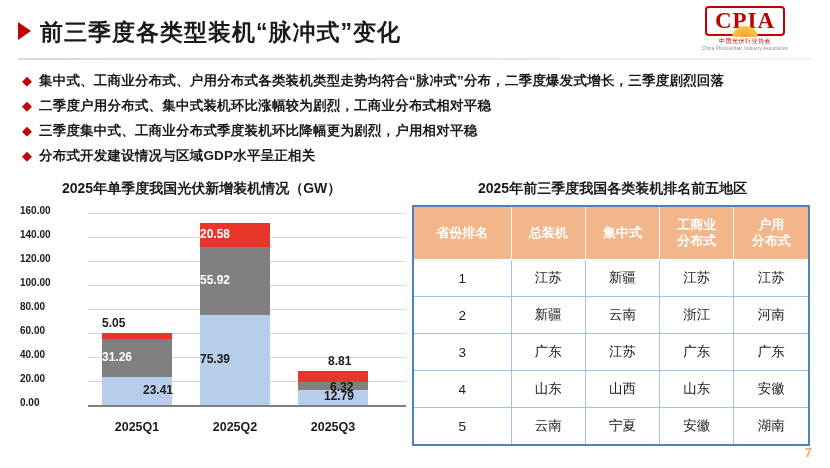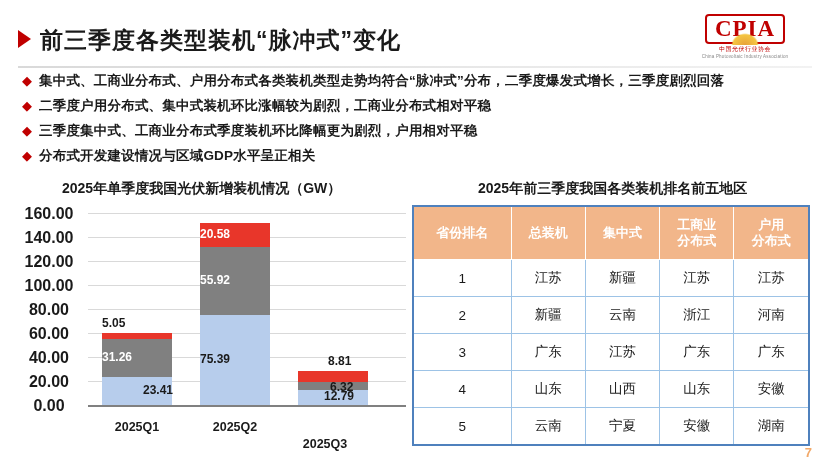--- a/index.html
+++ b/index.html
@@ -5,21 +5,21 @@
   html, body { margin:0; padding:0; }
   body {
     width:830px; height:468px;
     background:#ffffff;
     font-family:"Liberation Sans", sans-serif;
     position:relative;
     overflow:hidden;
   }
   
   .header {
-    position:absolute; left:0; top:8px; width:814px; height:62px;
+    position:absolute; left:0; top:0; width:814px; height:62px;
   }
   .title-marker {
     position:absolute; left:18px; top:22px;
     width:0; height:0;
     border-top:9px solid transparent;
     border-bottom:9px solid transparent;
     border-left:13px solid #c00000;
   }
   .page-title {
     position:absolute; left:40px; top:17px;
@@ -71,22 +71,22 @@
   }
   
   .chart-title {
     position:absolute; left:62px; top:180px;
     font-size:14px; font-weight:bold; color:#1a1a1a;
   }
   .chart-area {
     position:absolute; left:20px; top:205px; width:390px; height:230px;
   }
   .ylabel {
-    position:absolute; right:0; font-size:16px; font-weight:bold; color:#1a1a1a;
-    text-align:center; width:58px;
+    position:absolute; right:0; font-size:10px; font-weight:bold; color:#1a1a1a;
+    text-align:left; width:58px;
   }
   .gridline {
     position:absolute; left:68px; width:318px; height:1px; background:#d9d9d9;
   }
   .axis-x {
     position:absolute; left:68px; width:318px; height:1.5px; background:#808080;
   }
   .bar { position:absolute; }
   .seg-c { background:#b7cdec; }      
   .seg-i { background:#808080; }      
@@ -212,21 +212,21 @@
       <div class="bar seg-c" style="left: 278px; top: 184.652px; width: 70px; height: 15.348px;"></div>
       <div class="bar-lbl" style="width: 70px; left: 278px; top: 184.326px; color: rgb(26, 26, 26); font-weight: bold; margin-left: 26px;">12.79</div>
       <div class="bar seg-i" style="left: 278px; top: 177.068px; width: 70px; height: 7.584px;"></div>
       <div class="bar-lbl" style="width: 70px; left: 310px; top: 175.068px; color: rgb(26, 26, 26);">6.32</div>
       <div class="bar seg-h" style="left: 278px; top: 166.496px; width: 70px; height: 10.572px;"></div>
       <div class="bar-lbl" style="width: 70px; left: 308px; top: 149.496px; color: rgb(26, 26, 26);">8.81</div>
     </div>
   <div id="xaxis">
       <div class="xtick" style="left: 72px; width: 90px;">2025Q1</div>
       <div class="xtick" style="left: 170px; width: 90px;">2025Q2</div>
-      <div class="xtick" style="left: 260px; width: 90px; margin-top: 17px;">2025Q3</div>
+      <div class="xtick" style="left: 268px; width: 90px;">2025Q3</div>
     </div>
 
 </div>
 
 <div class="table-title">2025年前三季度我国各类装机排名前五地区</div>
 <table class="rank">
   <thead>
     <tr>
       <th>省份排名</th>
       <th>总装机</th>

